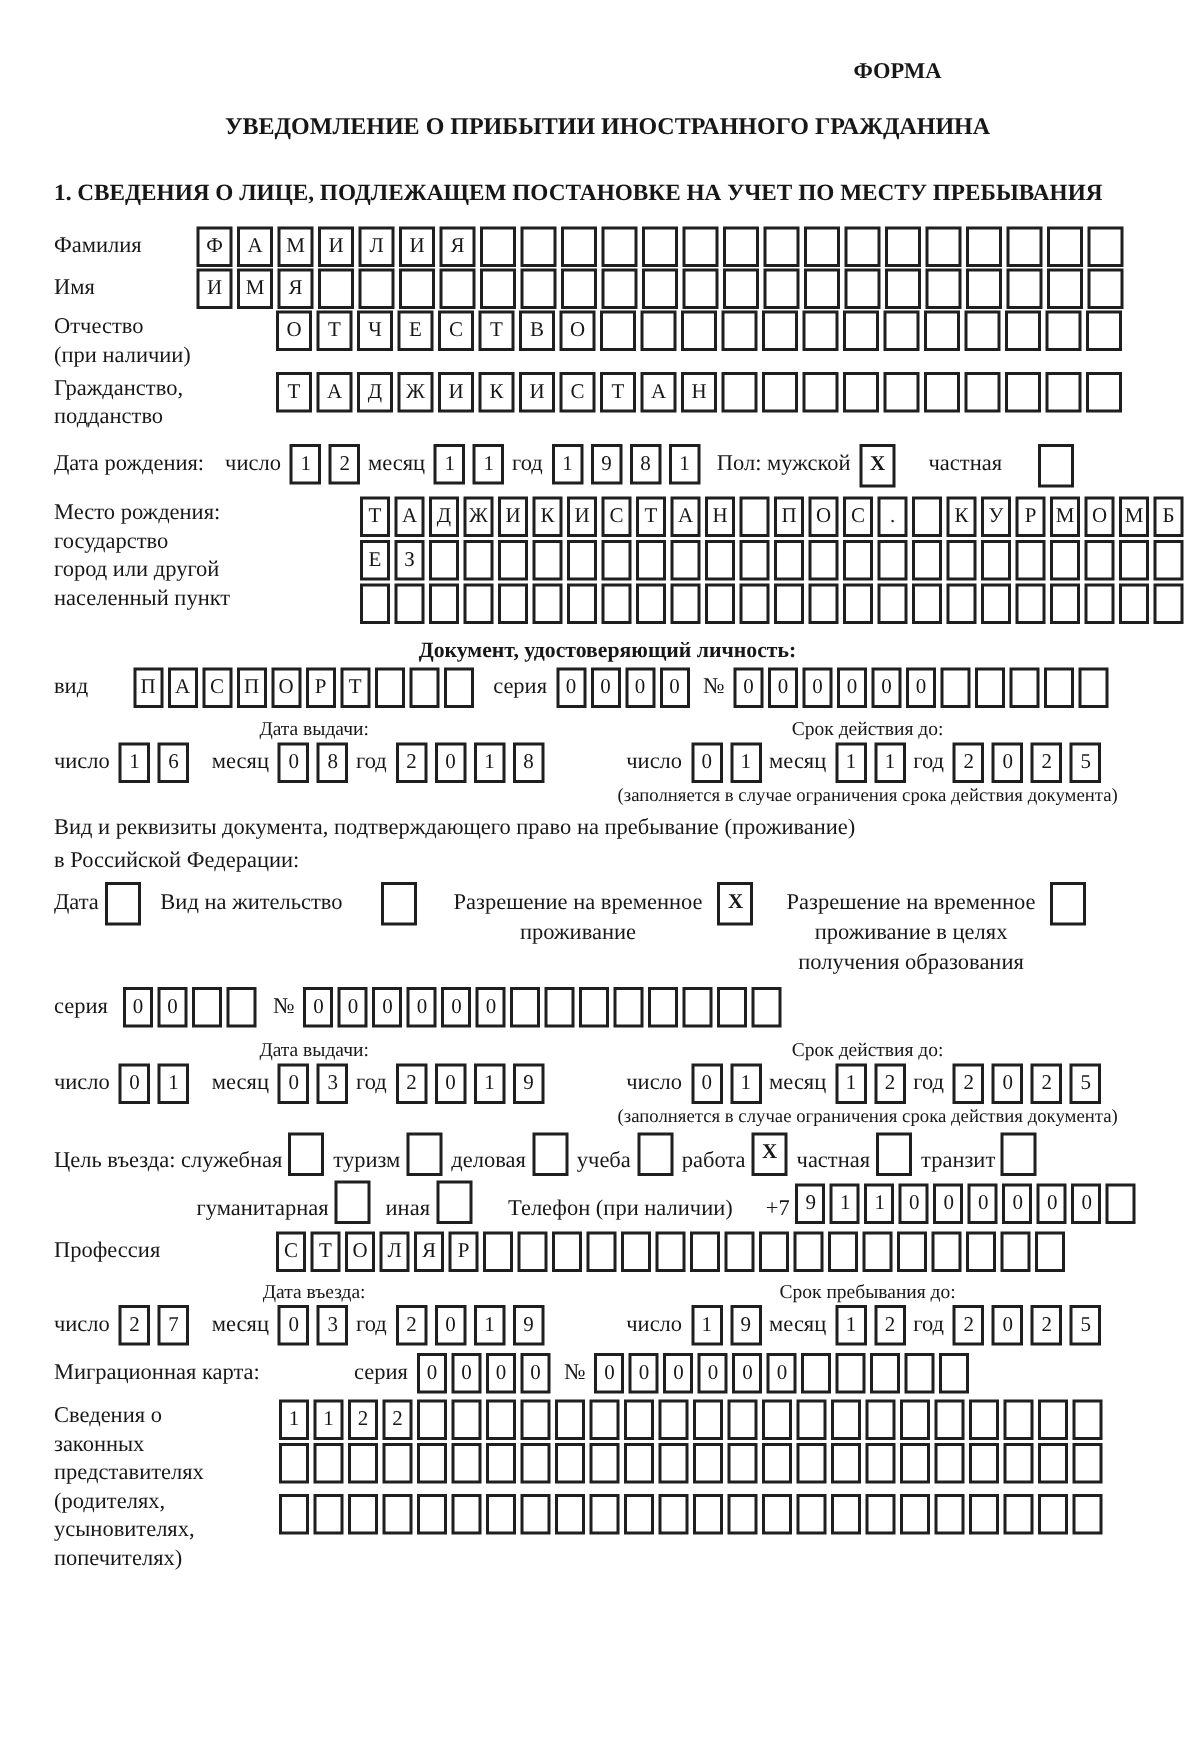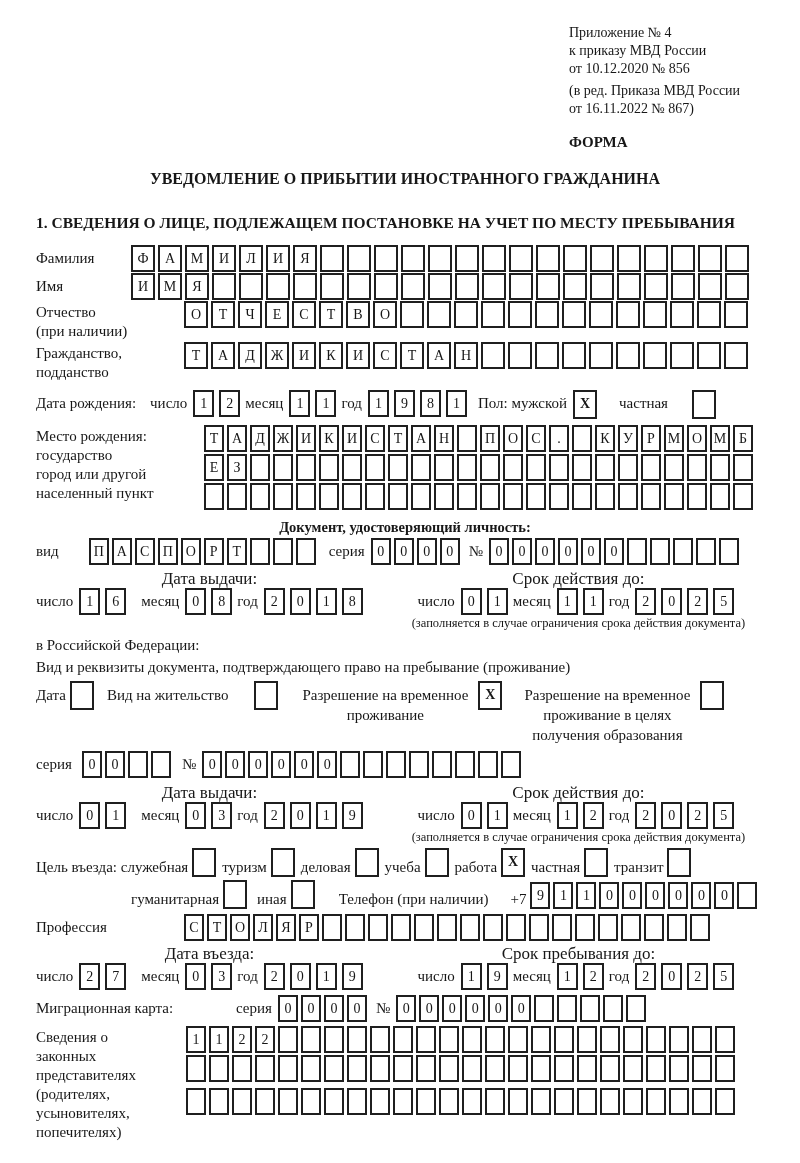--- a/index.html
+++ b/index.html
@@ -35,21 +35,21 @@
   .boxes.sm .bx { width:20px; margin-right:3px; }
   .boxes.dt .bx { width:21px; margin-right:5px; }
   .boxes.cb .bx { width:24px; height:29px; margin-right:0; font-weight:bold; }
   .boxes-col .brow { margin-bottom:2px; }
 
   
   .daterow { display:flex; margin-bottom:3px; }
   .dcol { display:flex; flex-direction:column; }
   .dcol.left  { flex:0 0 47%; }
   .dcol.right { flex:0 0 53%; }
-  .dhdr { text-align:center; line-height:17px; font-size:17px; }
+  .dhdr { text-align:center; line-height:17px; font-size:13px; }
   .dfields { display:flex; align-items:flex-start; margin-top:1px; }
   .dnote { font-size:12.5px; line-height:15px; text-align:center; margin-top:1px; white-space:nowrap; }
 
   .center-bold { text-align:center; font-weight:bold; font-size:14.5px; line-height:19px; margin-bottom:1px; }
   .plain-line { line-height:22px; }
 
   
   .visarow { display:flex; align-items:flex-start; margin:3px 0 6px 0; }
   .vitem { display:flex; align-items:flex-start; }
   .vitem .vtxt { line-height:20px; padding-top:4px; }
@@ -59,27 +59,20 @@
   .purpose-row .inline-lbl { margin-right:4px; margin-left:6px; }
   .purpose-row .inline-lbl:first-child { margin-left:0; }
 
   .legal-wrap { display:flex; align-items:flex-start; }
 </style>
 </head>
 <body>
 
 <div class="page">
 
-  <div class="hdr">
-    <div>Приложение № 4</div>
-    <div>к приказу МВД России</div>
-    <div>от 10.12.2020 № 856</div>
-    <div class="gap">(в ред. Приказа МВД России</div>
-    <div>от 16.11.2022 № 867)</div>
-  </div>
   <div class="forma">ФОРМА</div>
 
   <div class="title">
     <div>УВЕДОМЛЕНИЕ О ПРИБЫТИИ ИНОСТРАННОГО ГРАЖДАНИНА</div>
   </div>
 
   <div class="sec1">1. СВЕДЕНИЯ О ЛИЦЕ, ПОДЛЕЖАЩЕМ ПОСТАНОВКЕ НА УЧЕТ ПО МЕСТУ ПРЕБЫВАНИЯ</div>
 
   <div class="form-body">
 
@@ -223,21 +216,21 @@
       <span class="inline-lbl" style="margin-left:6px;">Пол: мужской</span>
       <span class="boxes cb">
           <span class="bx">X</span>
         </span>
       <span class="inline-lbl" style="margin-left:22px;">частная</span>
       <span class="boxes cb" style="margin-left:18px;">
           <span class="bx"></span>
         </span>
     </div>
 
-    <div class="frow" style="margin-bottom:2px;">
+    <div class="frow" style="margin-bottom:2px;gap:36px;">
       <span class="lbl multi w168">
         <div>Место рождения:</div>
         <div>государство</div>
         <div>город или другой</div>
         <div>населенный пункт</div>
       </span>
       <span class="boxes-col">
         <div class="brow"><span class="boxes sm">
               <span class="bx">Т</span>
               <span class="bx">А</span>
@@ -399,22 +392,22 @@
               <span class="bx">2</span>
               <span class="bx">0</span>
               <span class="bx">2</span>
               <span class="bx">5</span>
             </span>
         </div>
         <div class="dnote">(заполняется в случае ограничения срока действия документа)</div>
       </div>
     </div>
 
+    <div class="plain-line">Вид и реквизиты документа, подтверждающего право на пребывание (проживание)</div>
     <div class="plain-line">в Российской Федерации:</div>
-    <div class="plain-line">Вид и реквизиты документа, подтверждающего право на пребывание (проживание)</div>
 
     <div class="visarow">
       <div class="vitem">
         <span class="vtxt" style="margin-right:4px;">Дата</span>
         <span class="boxes cb">
             <span class="bx"></span>
           </span>
       </div>
       <div class="vitem" style="margin-left:13px;justify-content:flex-end;">
         <span class="vtxt" style="margin-right:26px;">Вид на жительство</span>

